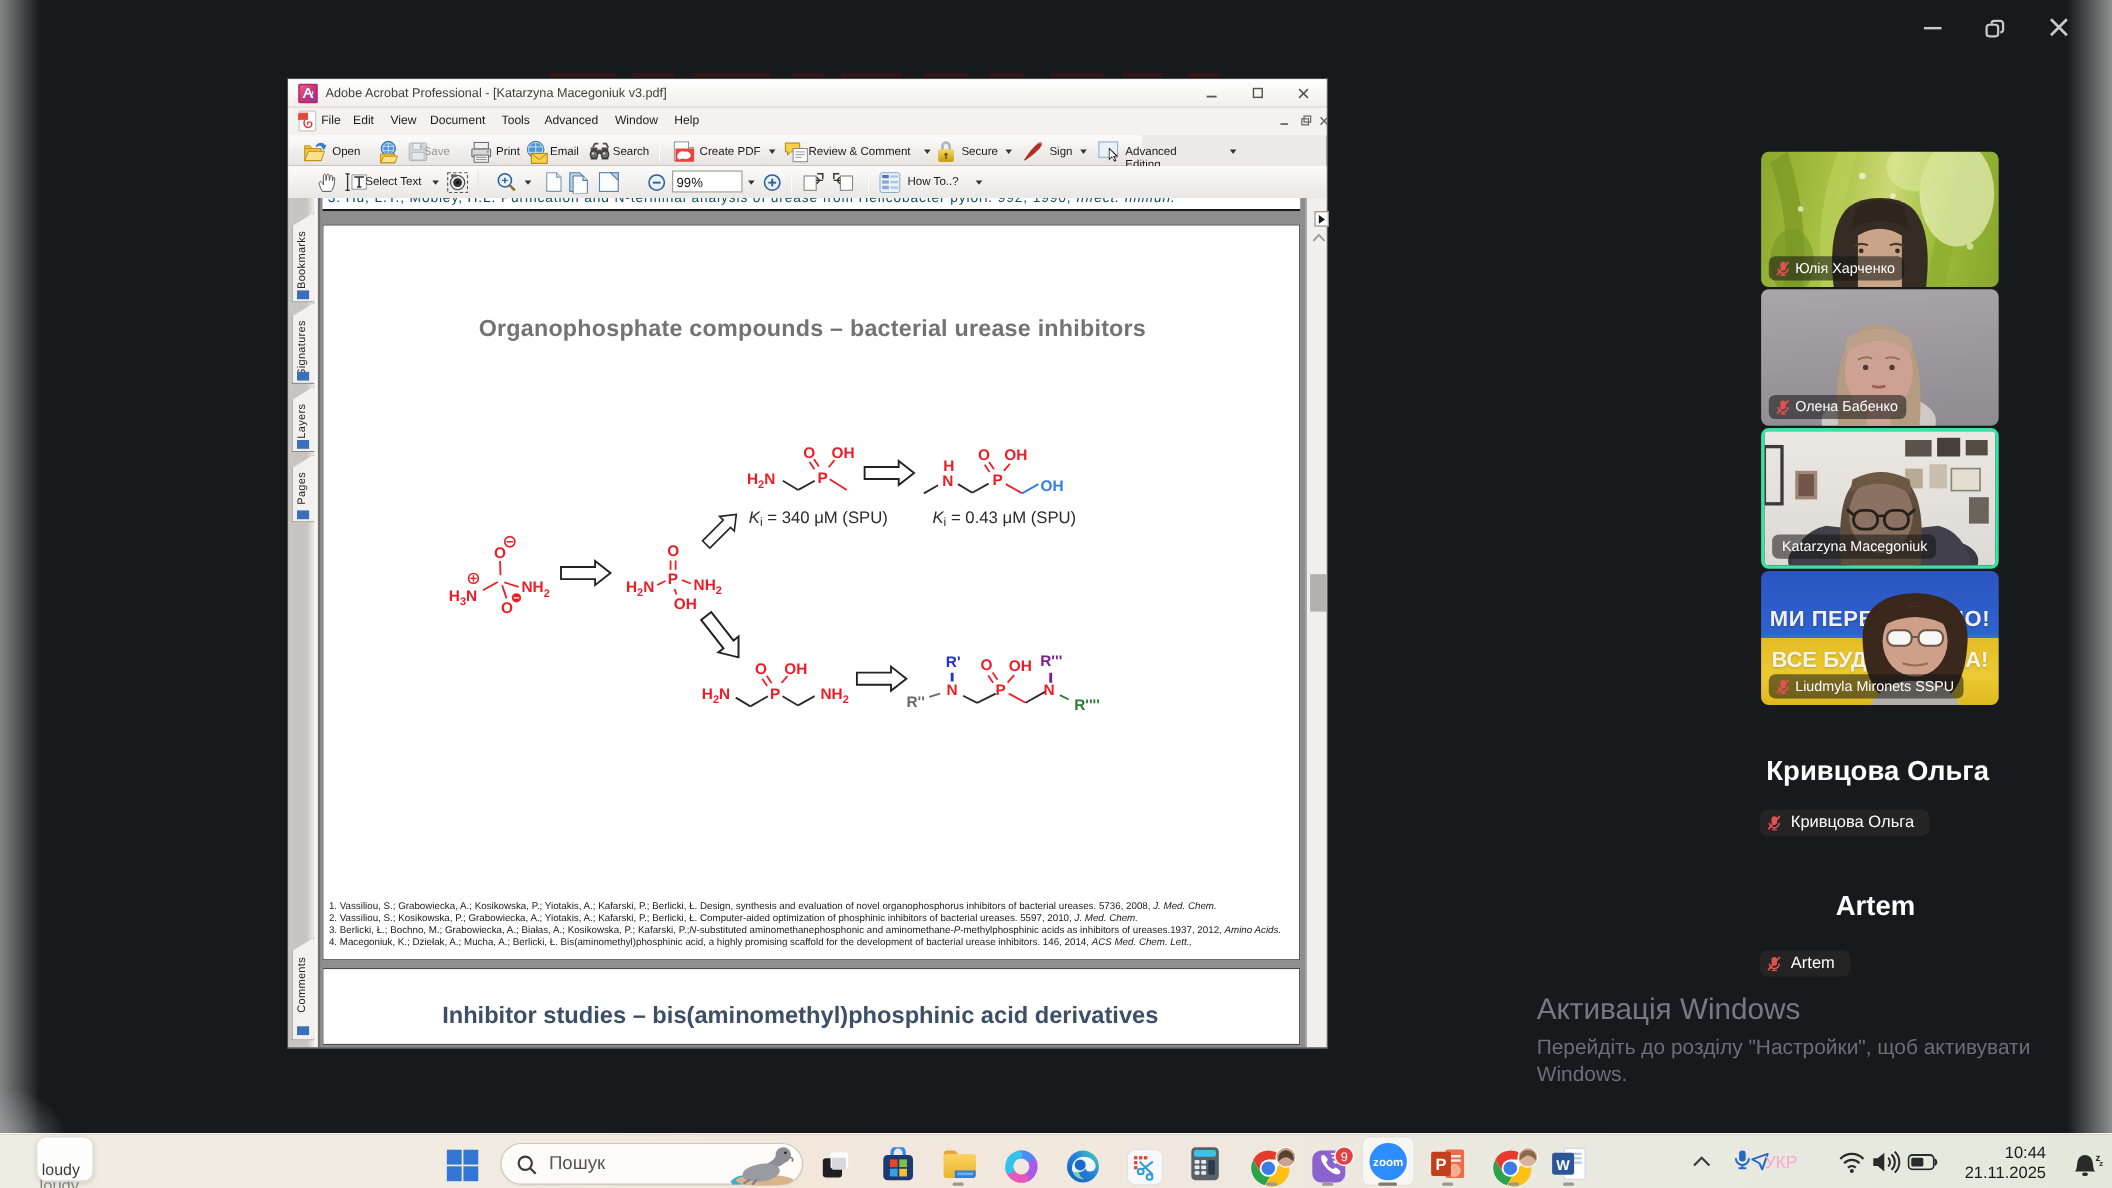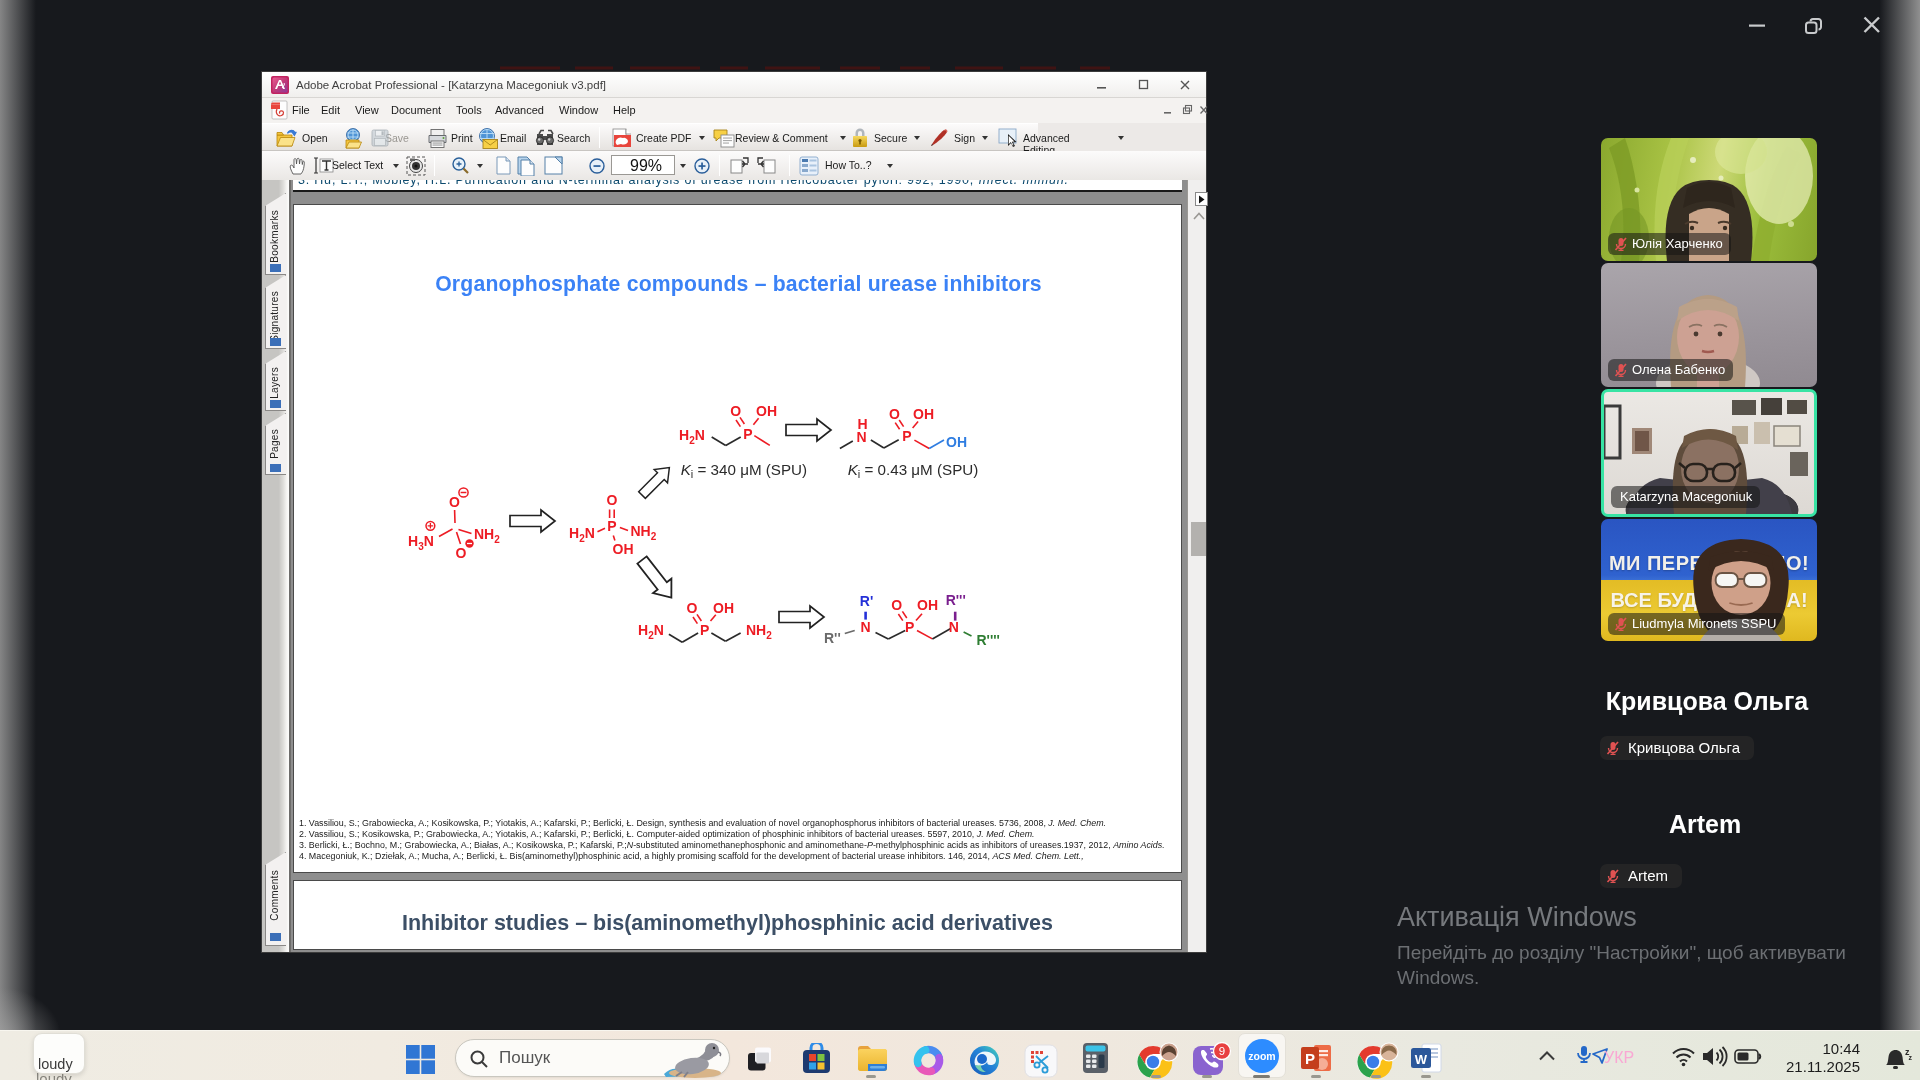--- a/index.html
+++ b/index.html
@@ -238,21 +238,21 @@
         <path d="M15 5 L15 9 L19 9" fill="#d8e4f0" stroke="#5580a8" stroke-width="1"></path>
       </svg>
     <svg class="abs" style="left:281px;top:4px" width="22" height="21" viewBox="0 0 22 21">
         <rect x="2" y="2" width="17" height="17" fill="#fdfdfd" stroke="#5580a8" stroke-width="1"></rect>
         <path d="M12 2 L19 2 L19 9 Z" fill="#b8d4ec" stroke="#5580a8" stroke-width="1"></path>
       </svg>
     <svg class="abs" style="left:327px;top:7px" width="16" height="16" viewBox="0 0 16 16">
         <circle cx="8" cy="8" r="7" fill="#e8f0f8" stroke="#2a5e9a" stroke-width="1.4"></circle>
         <rect x="4.5" y="7.2" width="7" height="1.7" fill="#2a5e9a"></rect>
       </svg>
-    <div class="abs" style="left:349px;top:4px;width:64px;height:20px;background:#fff;border:1px solid #9a9894;font-size:16px;color:#111;line-height:20px;padding-left:18px">99%</div>
+    <div class="abs" style="left:349px;top:4px;width:64px;height:20px;background:#fff;border:1px solid #9a9894;font-size:12px;color:#111;line-height:20px;padding-left:3px">99%</div>
     <div class="dd" style="left:418px;top:13px"></div>
     <svg class="abs" style="left:432px;top:7px" width="16" height="16" viewBox="0 0 16 16">
         <circle cx="8" cy="8" r="7" fill="#e8f0f8" stroke="#2a5e9a" stroke-width="1.4"></circle>
         <rect x="4.5" y="7.2" width="7" height="1.7" fill="#2a5e9a"></rect>
         <rect x="7.2" y="4.5" width="1.7" height="7" fill="#2a5e9a"></rect>
       </svg>
     <div class="tsep" style="left:457px;top:4px"></div>
     <svg class="abs" style="left:466px;top:4px" width="24" height="21" viewBox="0 0 24 21">
         <rect x="3" y="5" width="11" height="13" fill="#fdfdfd" stroke="#888" stroke-width="1"></rect>
         <path d="M14 10 L20 10 M17 10 L14.5 7 M17 10 L14.5 13" transform="translate(0 -1)" stroke="#333" stroke-width="1.3" fill="none"></path>
@@ -299,21 +299,21 @@
           <div class="bm" style="bottom:4px"></div>
         </div>
     </div>
     <div class="abs" id="pane">
 
       <div class="page" style="top:-6px;height:18px;border-bottom:2.5px solid #1a1a1a;overflow:hidden">
         <div class="abs" style="left:5px;top:-1px;font-size:12.5px;letter-spacing:.8px;color:#0c4a6e;white-space:nowrap">3. Hu, L.T.; Mobley, H.L. Purification and N-terminal analysis of urease from Helicobacter pylori: 992, 1990, <i>Infect. Immun.</i></div>
       </div>
 
       <div class="page" style="top:24px;height:669px;border:1px solid #4a4a4a">
-        <div class="abs" style="left:0;top:67px;width:889px;text-align:center;font-size:21.2px;font-weight:bold;color:#3b82f6;letter-spacing:.2px">Organophosphate compounds – bacterial urease inhibitors</div>
+        <div class="abs" style="left:0;top:82px;width:889px;text-align:center;font-size:21.2px;font-weight:bold;color:#737373;letter-spacing:.2px">Organophosphate compounds – bacterial urease inhibitors</div>
         <svg class="abs" style="left:88px;top:187px" width="640" height="300" viewBox="0 0 640 300" id="chem" font-family="Liberation Sans, sans-serif">
           <defs>
             <path id="barrow" d="M0,-5.5 L31,-5.5 L31,-11 L45,0 L31,11 L31,5.5 L0,5.5 Z" fill="#fff" stroke="#222" stroke-width="1.7"></path>
           </defs>
           <g font-size="14" font-weight="bold" fill="#ed1c24" stroke="none">
 
             <g stroke="#ed1c24" stroke-width="1.6" fill="none">
               <line x1="73" y1="131" x2="72.6" y2="118"></line>
               <line x1="70.5" y1="137" x2="57" y2="144.5"></line>
               <line x1="76.5" y1="137.5" x2="89.5" y2="141.5"></line>

